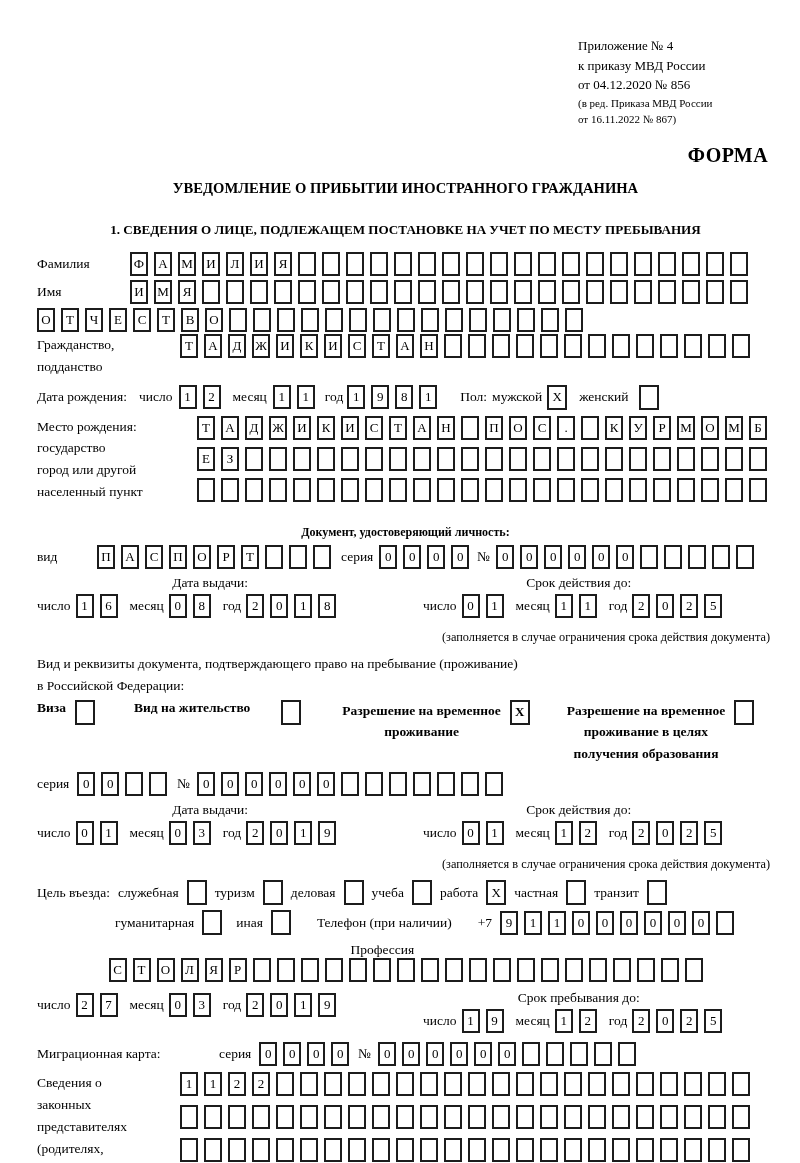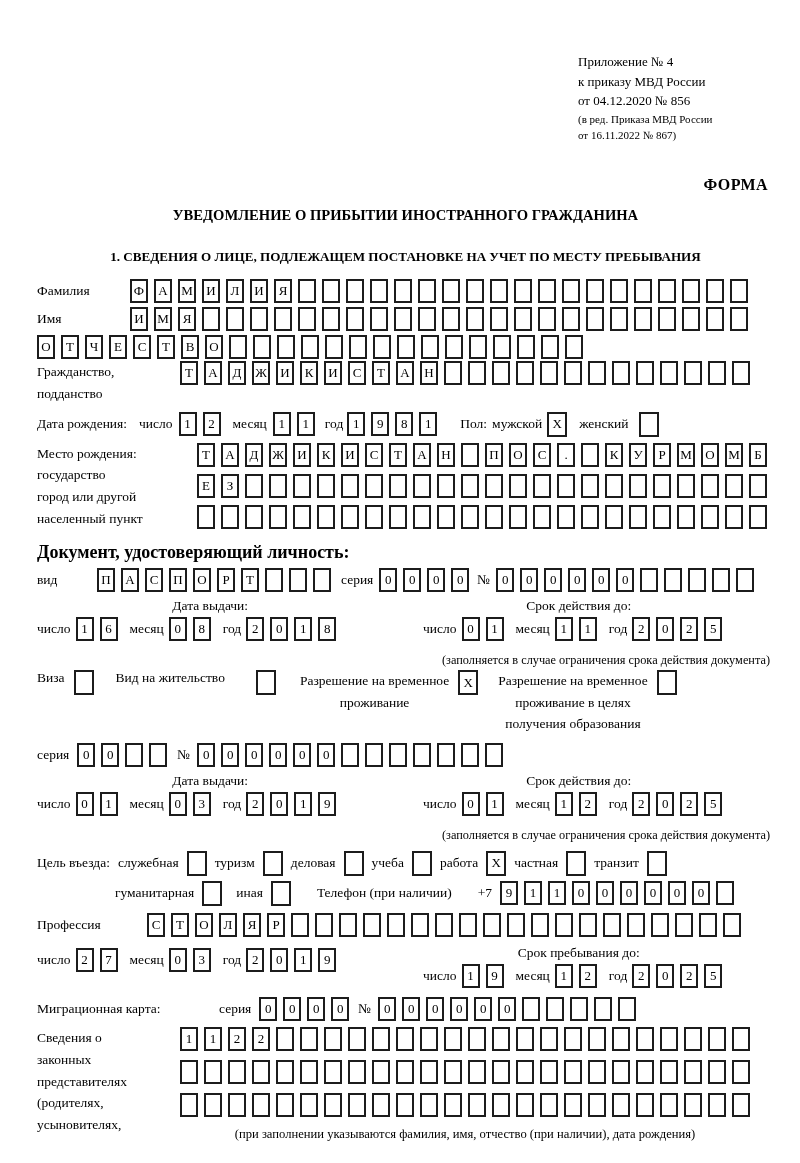--- a/index.html
+++ b/index.html
@@ -1,45 +1,45 @@
 <!DOCTYPE html>
 <html><head>
 <meta charset="utf-8">
 <style>
   html,body{margin:0;padding:0;background:#fff;}
   body{width:800px;height:1163px;overflow:hidden;color:#000;
        font-family:"Liberation Serif","DejaVu Serif",serif;}
-  .page{box-sizing:border-box;width:800px;height:1163px;padding:52px 26px 0 37px;}
+  .page{box-sizing:border-box;width:800px;height:1163px;padding:36px 26px 0 37px;}
 
   .hdr{margin-left:auto;width:196px;font-size:13px;line-height:1.5;}
   .hdr .small{font-size:11px;}
-  .forma{text-align:right;padding-right:6px;font-weight:bold;font-size:16px;margin-top:32px;letter-spacing:.4px;}
+  .forma{text-align:right;padding-right:6px;font-weight:bold;font-size:20px;margin-top:16px;letter-spacing:.4px;}
   .title{text-align:center;font-weight:bold;font-size:14.6px;line-height:1.6;margin-top:10px;}
   .tline{display:inline-block;width:64px;border-bottom:2px solid #2a2a2a;height:.9em;margin-left:10px;}
   .sec{font-weight:bold;font-size:13.1px;text-align:center;margin-top:22px;white-space:nowrap;}
 
   .frow{display:flex;align-items:center;margin-top:4px;}
   .lbl{font-size:13.5px;flex:none;}
   .lblcol{font-size:13.5px;line-height:1.62;flex:none;}
   .cells{display:flex;gap:6px;flex:none;align-items:center;}
   .cell{box-sizing:border-box;flex:none;width:18px;height:24px;border:2px solid #1c1c1c;
         display:flex;align-items:center;justify-content:center;font-size:13px;background:#fff;}
   .cbx .cell{width:20px;height:25px;}
 
-  .doc-head{font-weight:bold;font-size:18px;text-align:left;margin-top:12px;}
+  .doc-head{font-weight:bold;font-size:12px;text-align:center;margin-top:22px;}
   .datepair{display:flex;margin-top:6px;}
   .dp-col-l{width:47%;flex:none;}
   .dp-col-r{width:53%;flex:none;}
   .dp-head{text-align:center;font-size:13.5px;}
   .dp-row{display:flex;align-items:center;margin-top:3px;}
   .dp-row .lbl{margin-right:5px;}
   .dp-row .cells{margin-right:12px;}
   .note-r{font-size:12.3px;text-align:right;margin-top:12px;padding-right:4px;}
   .intro{font-size:13.5px;line-height:1.65;margin-top:8px;}
-  .opts{display:flex;align-items:flex-start;margin-top:2px;gap:8px;}
+  .opts{display:flex;align-items:flex-start;margin-top:2px;gap:25px;font-weight:bold;}
   .opt{display:flex;align-items:flex-start;gap:9px;}
   .optlines{font-size:13.5px;text-align:center;line-height:1.6;}
   .purpose{display:flex;align-items:center;gap:8px;margin-top:8px;flex-wrap:nowrap;}
   .footer-note{font-size:12.6px;text-align:center;margin-top:10px;}
   .vgap{display:flex;flex-direction:column;gap:7px;}
   .vgap9{display:flex;flex-direction:column;gap:9px;}
 </style>
 </head>
 <body>
 
@@ -383,20 +383,24 @@
             <span class="cell">2</span>
             <span class="cell">0</span>
             <span class="cell">2</span>
             <span class="cell">5</span>
           </span>
       </div>
     </div>
   </div>
   <div class="note-r">(заполняется в случае ограничения срока действия документа)</div>
 
+  <div class="intro">
+    <div>Вид и реквизиты документа, подтверждающего право на пребывание (проживание)</div>
+    <div>в Российской Федерации:</div>
+  </div>
 
   <div class="opts">
     <span class="opt">
       <span class="lbl">Виза</span>
       <span class="cells cbx">
           <span class="cell"></span>
         </span>
     </span>
     <span class="opt" style="margin-left:14px;">
       <span class="lbl">Вид на жительство</span>
@@ -548,21 +552,21 @@
         <span class="cell">0</span>
         <span class="cell">0</span>
         <span class="cell">0</span>
         <span class="cell">0</span>
         <span class="cell">0</span>
         <span class="cell">0</span>
         <span class="cell"></span>
       </span>
   </div>
 
-  <div class="frow" style="margin-top:7px;">
+  <div class="frow" style="margin-top:7px;flex-direction:column;">
     <span class="lbl" style="width:110px;">Профессия</span>
     <span class="cells">
         <span class="cell">С</span>
         <span class="cell">Т</span>
         <span class="cell">О</span>
         <span class="cell">Л</span>
         <span class="cell">Я</span>
         <span class="cell">Р</span>
         <span class="cell"></span>
         <span class="cell"></span>

